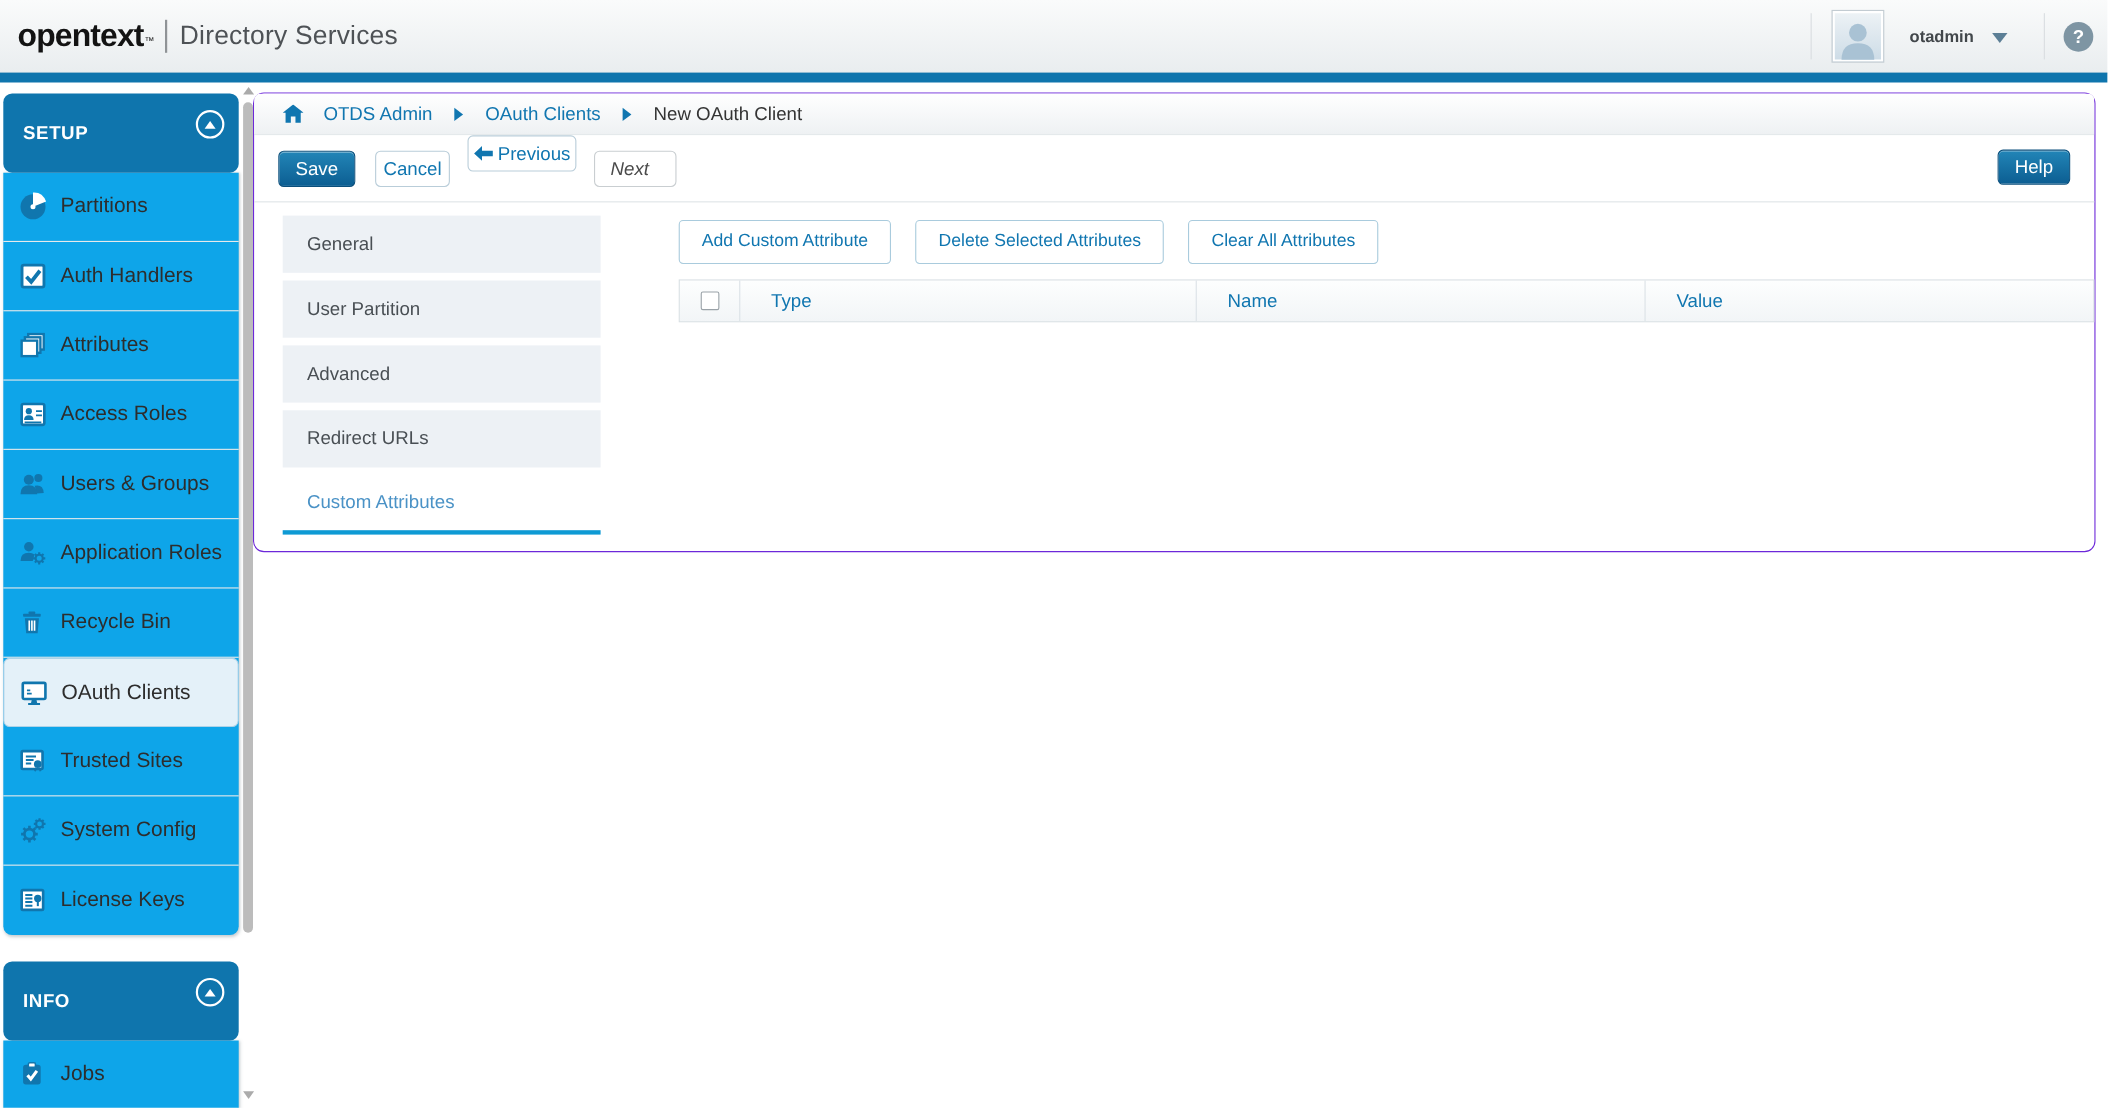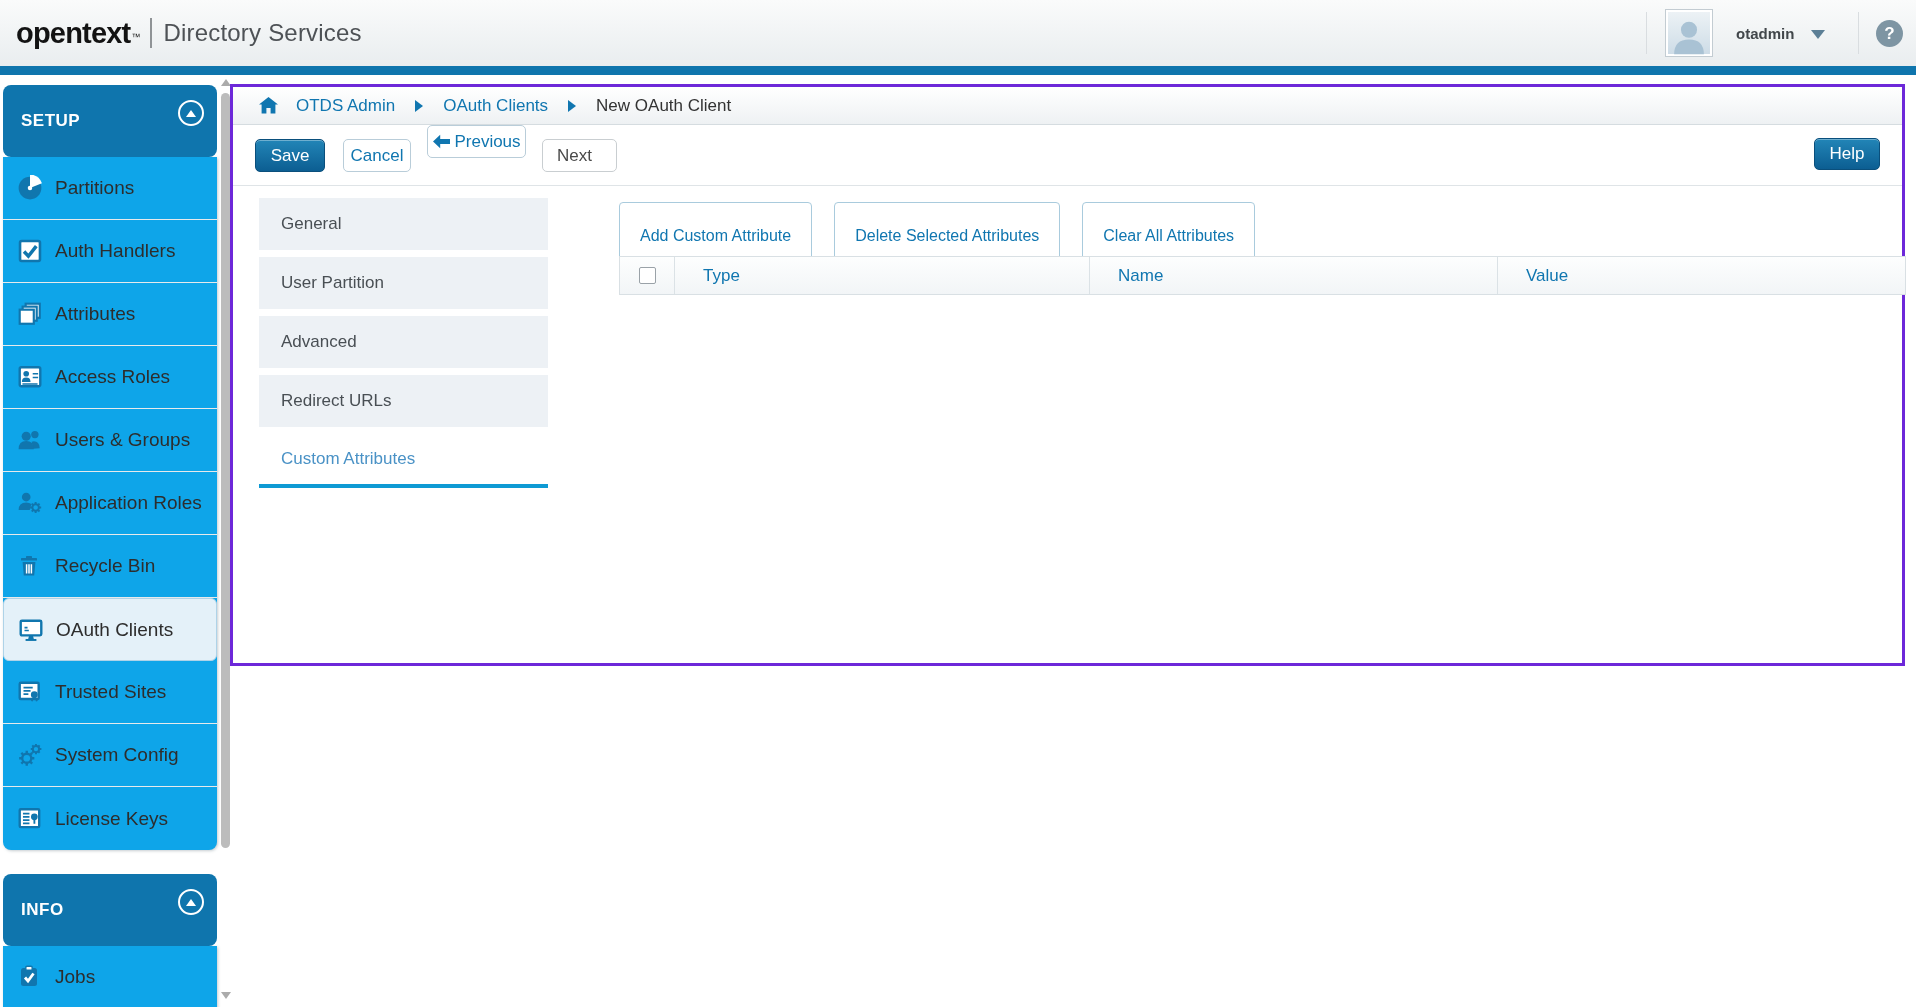--- a/index.html
+++ b/index.html
@@ -49,51 +49,51 @@
   .side-item.selected{background:#e4f1f9;border:1px solid #aed3e8;border-radius:6px;}
   .side-gap{height:24px;}
   
   .v-scroll{position:absolute;left:220px;top:76px;width:11px;height:926px;}
   .sb-arrow{position:absolute;left:1px;width:0;height:0;border-left:5px solid transparent;border-right:5px solid transparent;}
   .sb-arrow.up{top:3px;border-bottom:7px solid #ababab;}
   .sb-arrow.down{bottom:3px;border-top:7px solid #ababab;}
   .sb-thumb{position:absolute;left:1px;top:17px;width:9px;height:755px;background:#bcbcbc;border-radius:5px;}
 
   
-  .main-panel{position:absolute;left:230px;top:84px;width:1675px;height:582px;background:#fff;
-    border:3px solid #6d28d9;border-radius:0;box-sizing:border-box;}
+  .main-panel{position:absolute;left:230px;top:84px;width:1675px;height:418px;background:#fff;
+    border:1px solid #6d28d9;border-radius:10px;box-sizing:border-box;}
   .crumb-row{height:37px;background:linear-gradient(#ffffff,#eef1f3);border-bottom:1px solid #d5dce0;
     border-radius:6px 6px 0 0;display:flex;align-items:center;padding-left:26px;}
   .crumb-link{font-size:17px;color:#1076b0;text-decoration:none;cursor:pointer;}
   .crumb-current{font-size:17px;color:#333;}
   .crumb-sep{width:0;height:0;border-top:6px solid transparent;border-bottom:6px solid transparent;
     border-left:8px solid #1076b0;margin:0 20px;}
   .crumb-home{margin-right:18px;display:flex;align-items:center;cursor:pointer;}
 
   .toolbar-row{height:60px;border-bottom:1px solid #dfe4e7;position:relative;}
   .btn{display:flex;align-items:center;justify-content:center;box-sizing:border-box;
     font-size:17px;border-radius:5px;cursor:pointer;}
   .btn-primary{background:linear-gradient(#2285b7,#0c5e92);border:1px solid #0a4f7c;color:#fff;
     box-shadow:inset 0 1px 0 rgba(255,255,255,0.35);}
   .btn-outline{background:#fff;border:1px solid #b9cdd9;color:#1076b0;}
   .btn-plain{background:#fff;border:1px solid #c9ced1;color:#4a4a4a;}
   .btn-save{position:absolute;left:22px;top:14px;width:70px;height:33px;}
   .btn-cancel{position:absolute;left:110px;top:14px;width:68px;height:33px;}
   .btn-prev{position:absolute;left:194px;top:0;width:99px;height:33px;gap:3px;text-align:right;}
-  .btn-next{position:absolute;left:309px;top:14px;width:75px;height:33px;justify-content:flex-start;padding-left:14px;}
+  .btn-next{position:absolute;left:309px;top:14px;width:75px;height:33px;justify-content:flex-start;padding-left:14px;font-style:italic;}
   .btn-help{position:absolute;right:22px;top:13px;width:66px;height:32px;}
 
   .content-row{position:relative;height:375px;}
   .tabs{position:absolute;left:26px;top:12px;width:289px;}
   .tab{height:52px;margin-bottom:7px;background:#edf1f5;color:#494f54;font-size:17px;
     display:flex;align-items:center;padding-left:22px;box-sizing:border-box;cursor:pointer;}
   .tab.selected{background:#fff;color:#4a92c6;border-bottom:4px solid #0e9ad4;height:54px;}
 
   .attr-btns{position:absolute;left:386px;top:16px;display:flex;gap:22px;}
-  .attr-btn{height:34px;padding:16px 20px;background:#fff;border:1px solid #a9cbdd;border-radius:4px;
+  .attr-btn{height:34px;padding:2px 20px;background:#fff;border:1px solid #a9cbdd;border-radius:4px;
     color:#1076b0;font-size:16px;display:flex;align-items:center;cursor:pointer;}
   .attr-table{position:absolute;left:386px;top:70px;width:1287px;}
   .tbl-head{height:39px;border:1px solid #d9e0e4;background:linear-gradient(#fdfefe,#f2f5f7);
     display:flex;box-sizing:border-box;}
   .th{display:flex;align-items:center;color:#1076b0;font-size:17px;padding-left:28px;box-sizing:border-box;
     border-left:1px solid #dbe2e6;cursor:pointer;}
   .th-check{width:54px;justify-content:center;border-left:none;padding-left:0;}
   .th-type{width:415px;}
   .th-name{width:408px;}
   .th-value{flex:1;}

